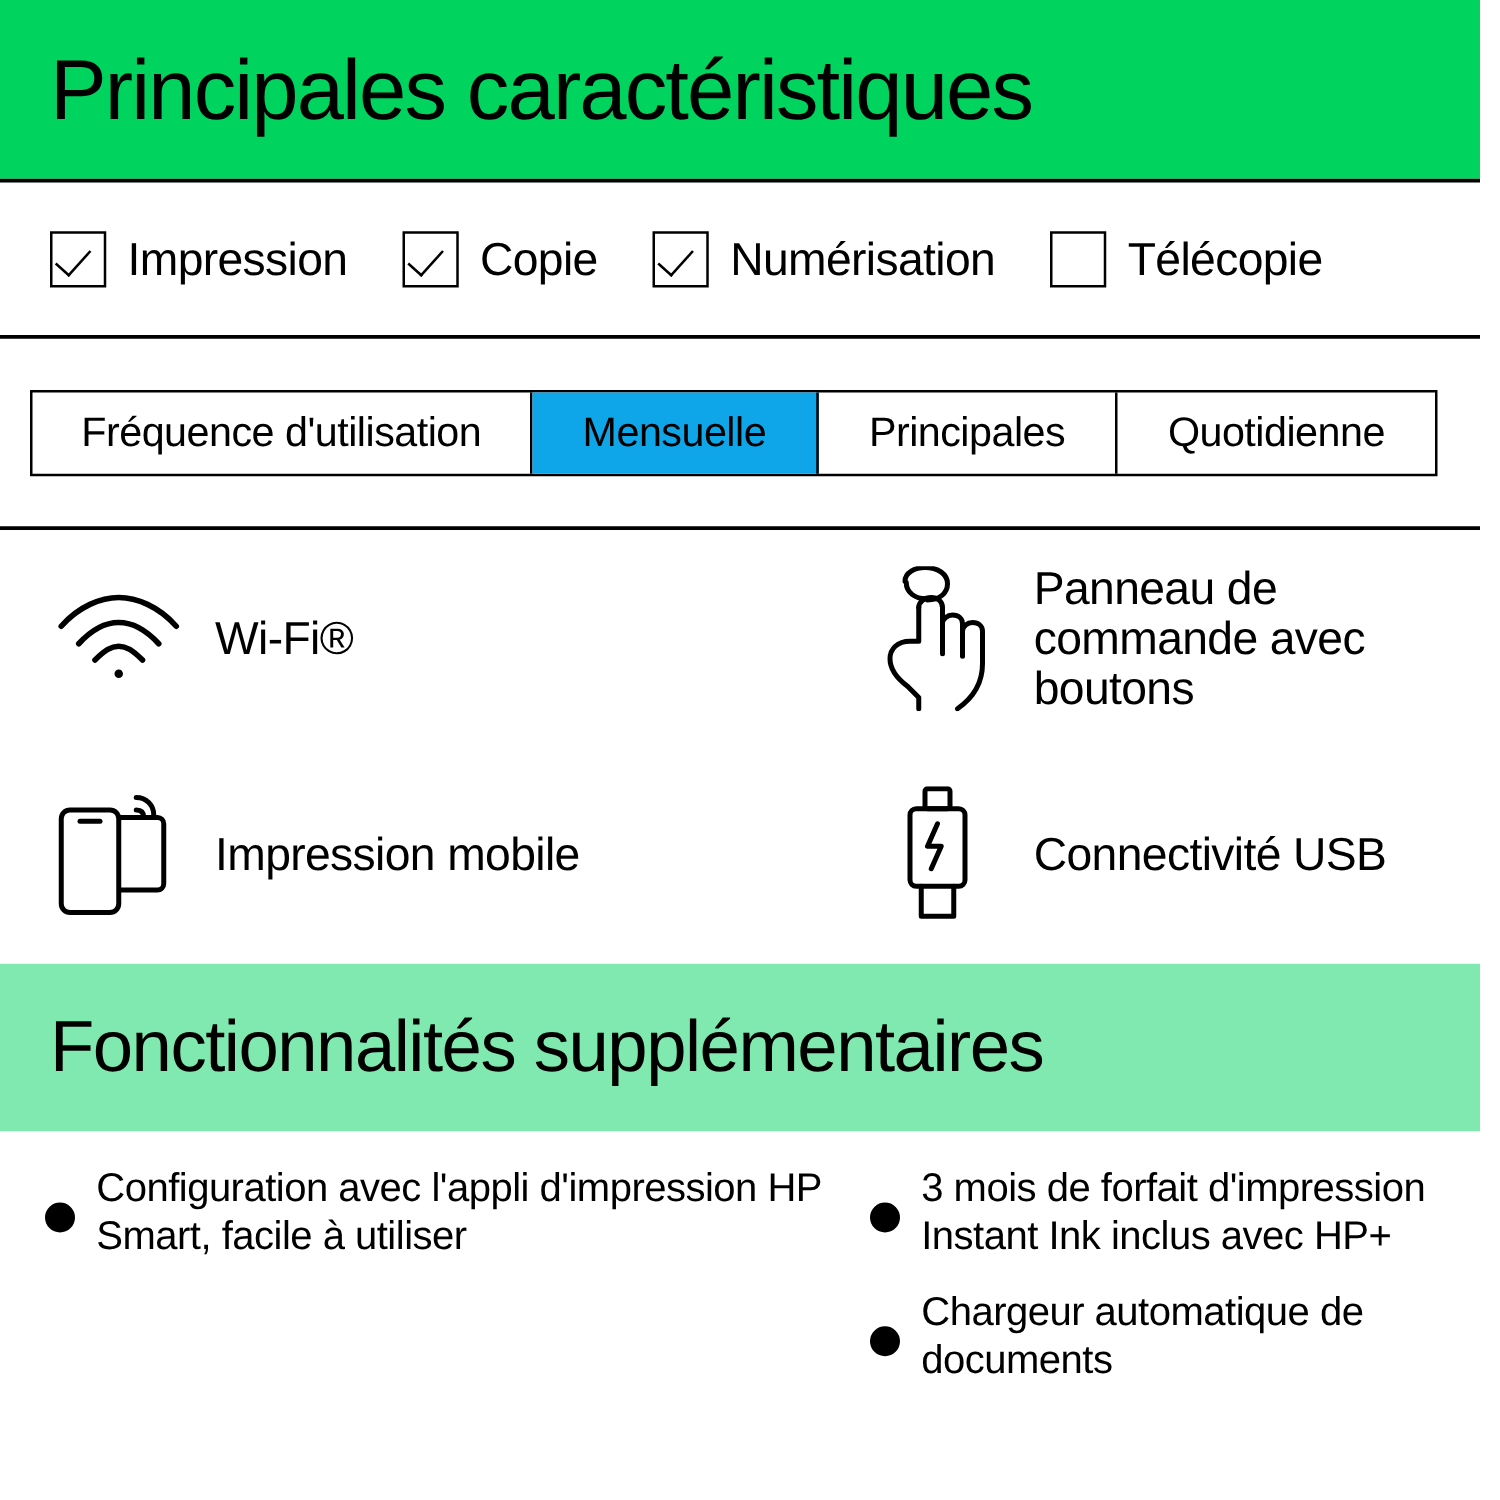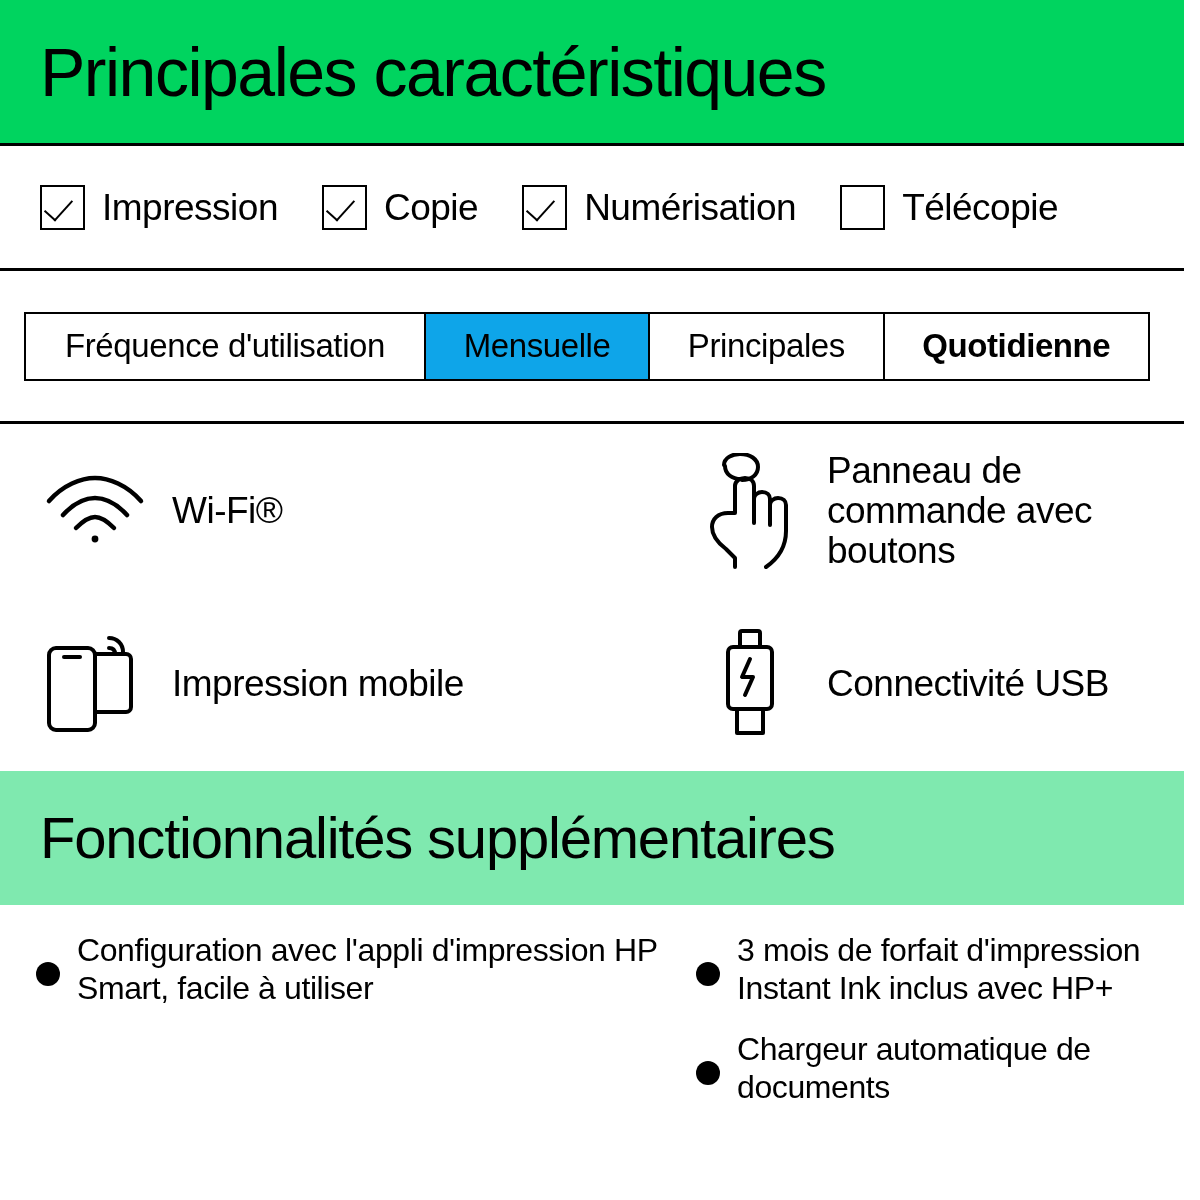--- a/index.html
+++ b/index.html
@@ -104,21 +104,21 @@
     display: flex;
     align-items: center;
     justify-content: center;
     font-size: 33px;
     letter-spacing: -0.4px;
     border-right: 2.5px solid #000;
     box-sizing: border-box;
     white-space: nowrap;
     padding: 0 18px;
   }
-  .freq-cell:last-child { border-right: none; font-weight: bold; }
+  .freq-cell:last-child { border-right: none; }
   .freq-cell.label { flex: 0 0 400px; }
   .freq-cell.opt { flex: 1 1 auto; }
   .freq-cell.selected { background: #0ea5e9; }
 
   
   .features {
     height: 347px;
     display: grid;
     grid-template-columns: 655px 545px;
     grid-template-rows: 1fr 1fr;

